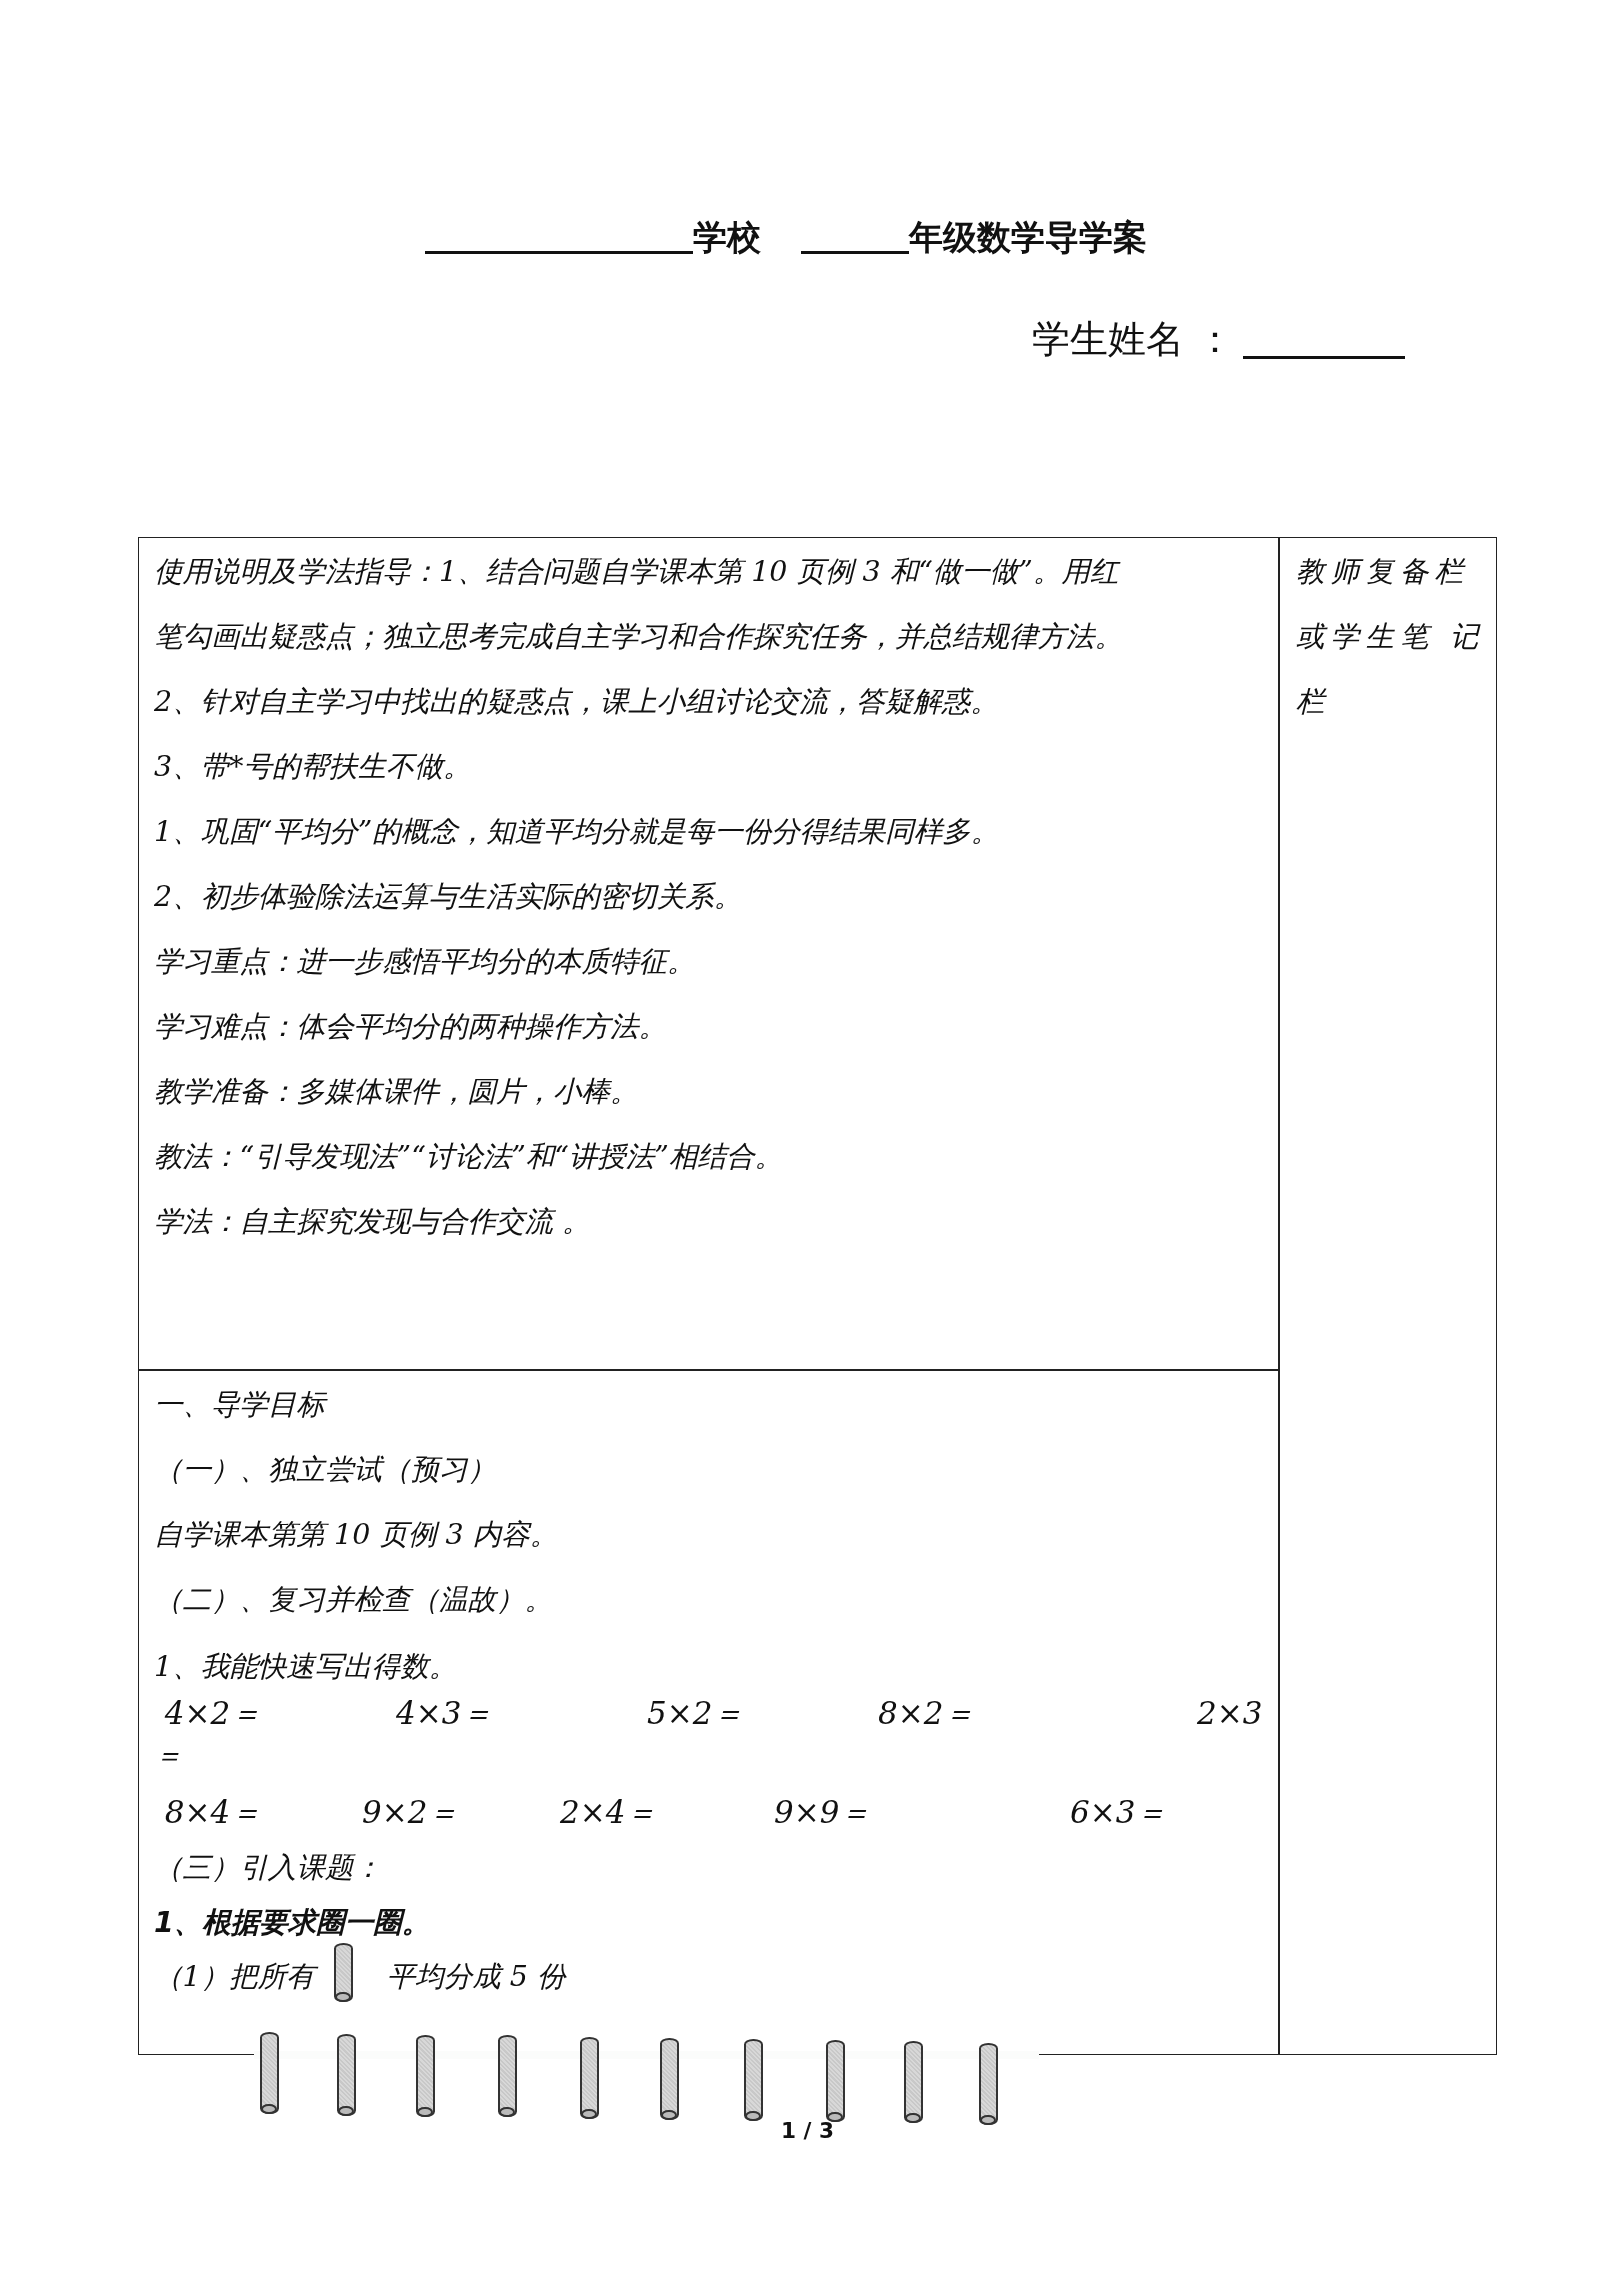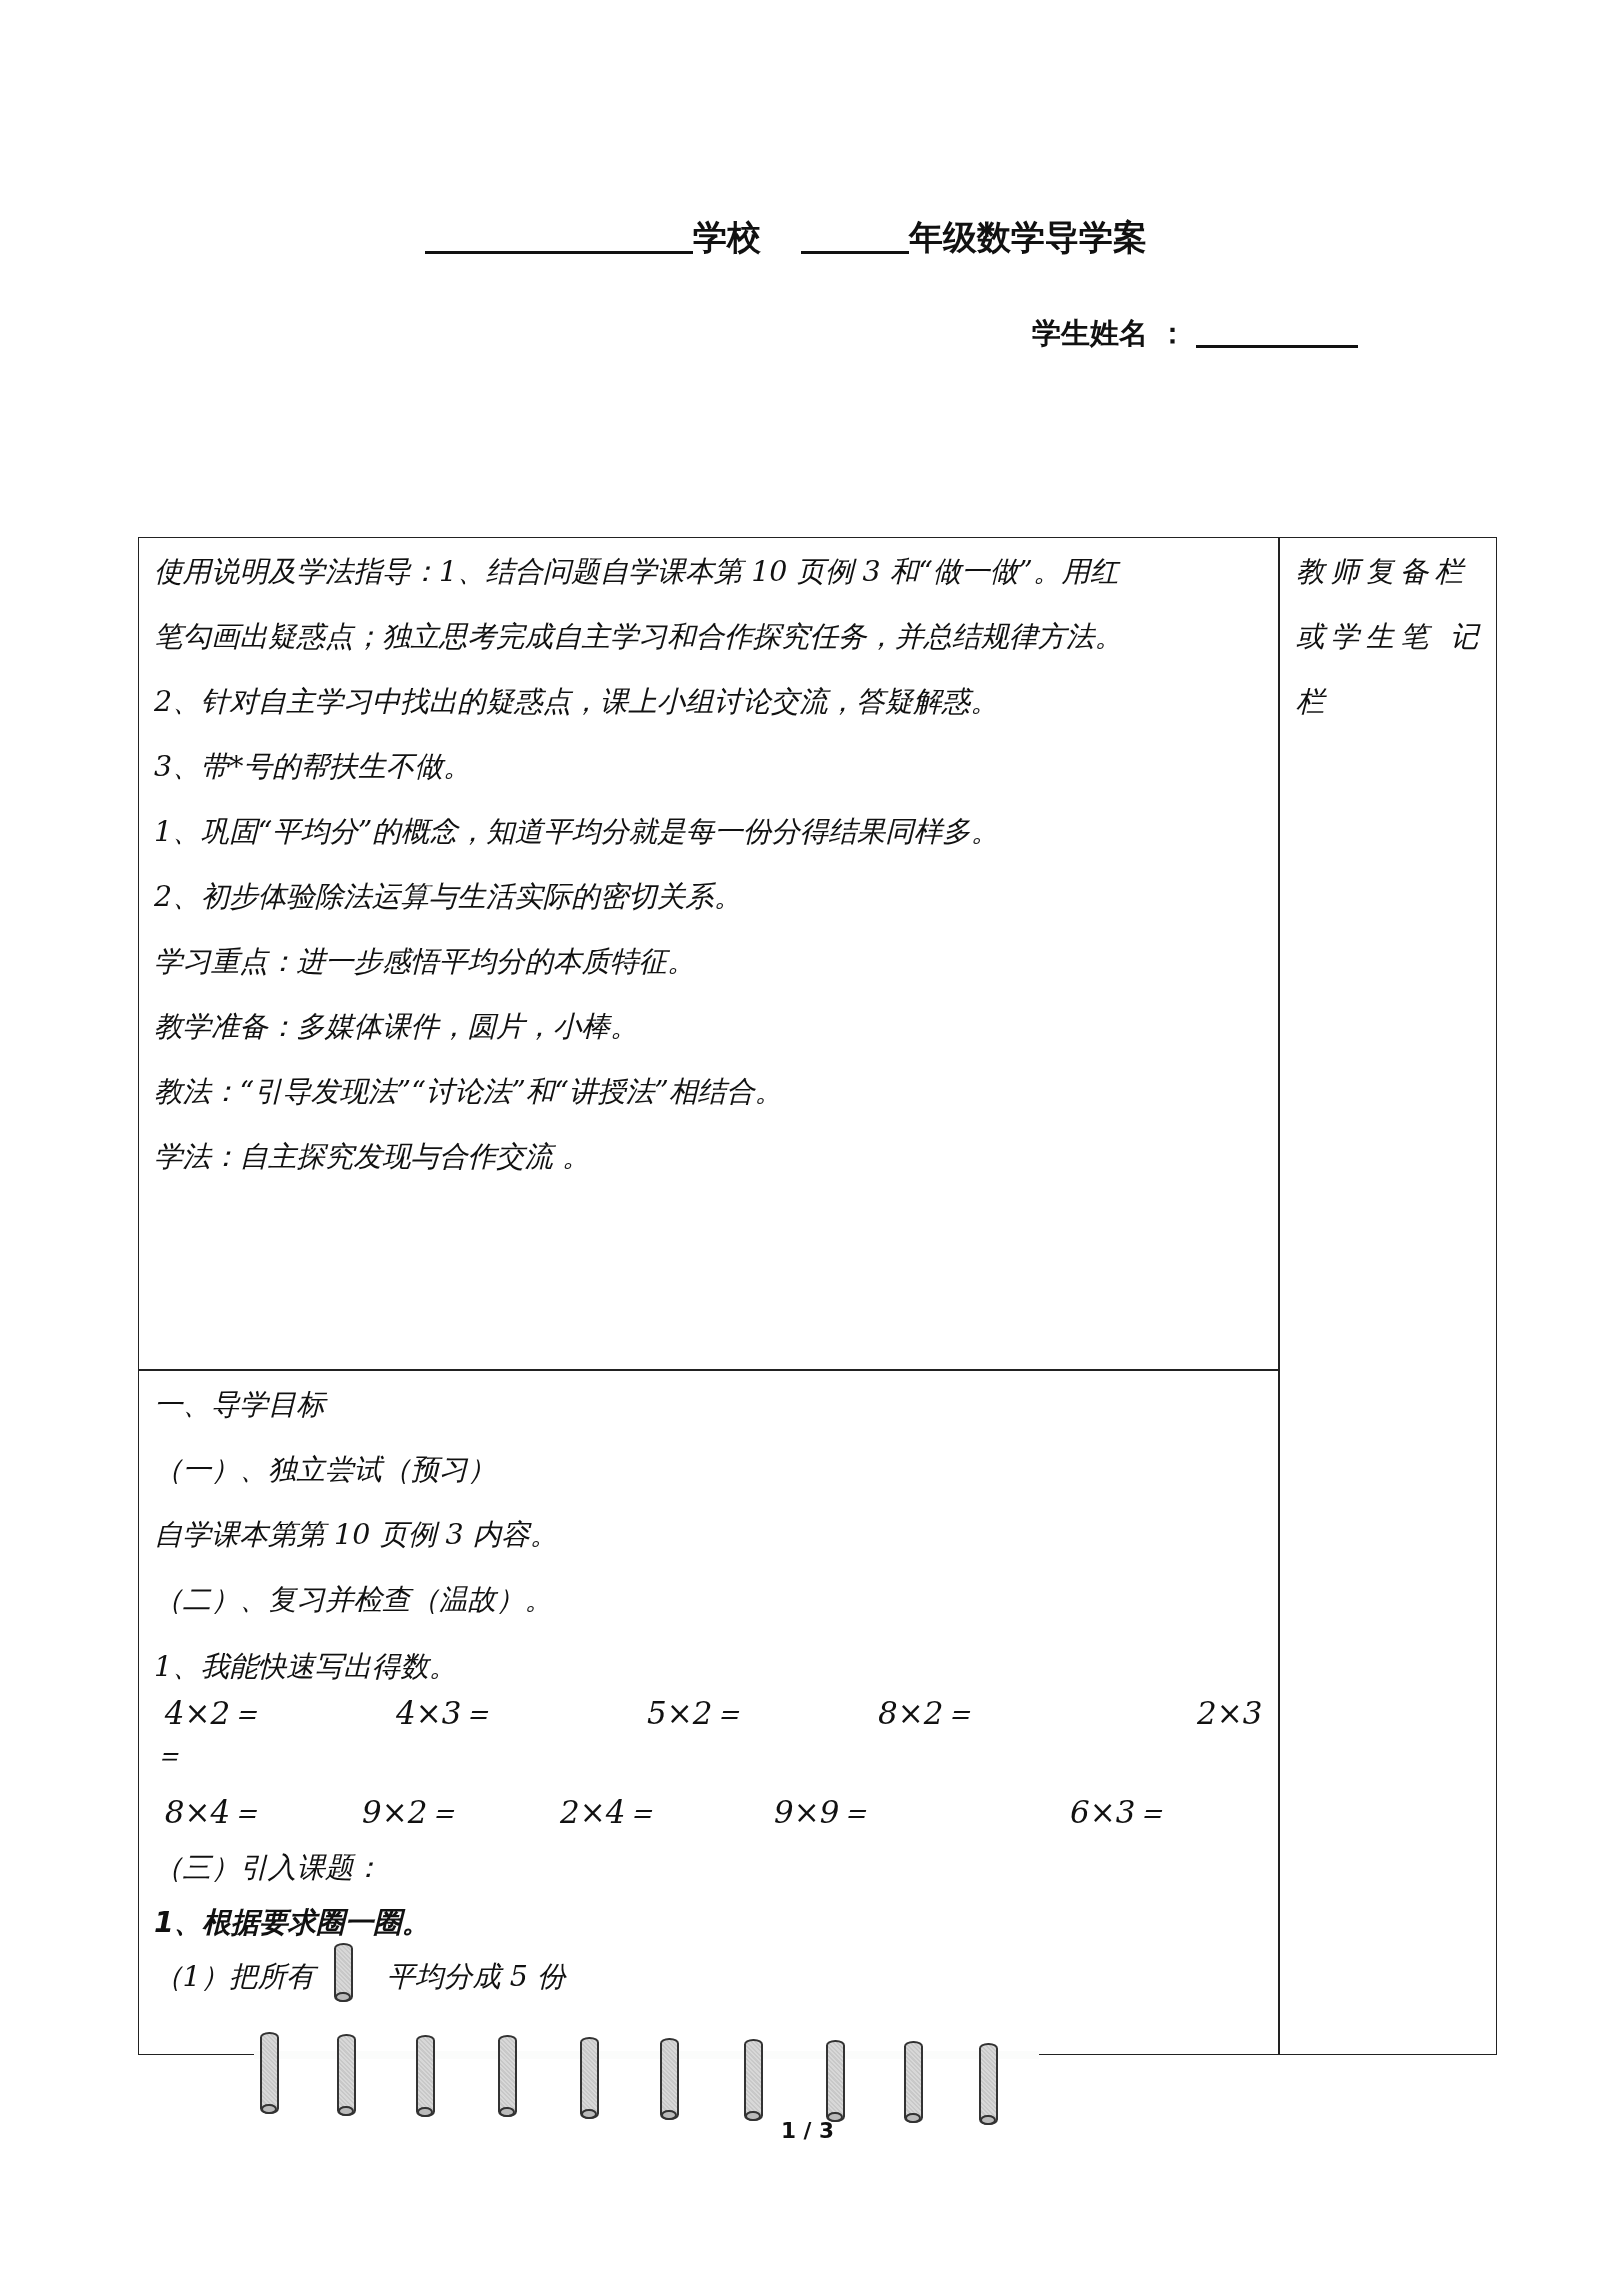--- a/index.html
+++ b/index.html
@@ -4,21 +4,21 @@
   <style>
     html, body { margin: 0; padding: 0; background: #ffffff; }
     body { width: 1623px; height: 2295px; position: relative; overflow: hidden;
            font-family: "DejaVu Serif", "Liberation Serif", serif; color: #111; }
     .abs { position: absolute; }
     .title { top: 206px; left: 425px; height: 54px; display: flex; align-items: flex-end;
              font-family: "DejaVu Sans", "Liberation Sans", sans-serif; font-weight: bold; font-size: 34px; white-space: nowrap; }
     .blank { display: inline-block; border-bottom: 3.8px solid #111; height: 0.8px; margin-bottom: 6.2px; }
     .title .t { line-height: 46px; margin-top: 28px; }
     .student { top: 314px; left: 1032px; display: flex; align-items: flex-end;
-               font-family: "DejaVu Sans", "Liberation Sans", sans-serif; font-weight: bold; font-size: 29px; white-space: nowrap; }
+               font-family: "DejaVu Sans", "Liberation Sans", sans-serif; font-weight: normal; font-size: 38px; white-space: nowrap; }
     .student .blank { margin-left: 9.2px; }
 
     .tbl-outer { left: 138px; top: 537px; width: 1359px; height: 1518px;
                  border: 1.5px solid #222; box-sizing: border-box; }
     .vline { left: 1278px; top: 537px; width: 1.5px; height: 1518px; background: #222; }
     .hline { left: 138px; top: 1369px; width: 1142px; height: 2.3px; background: #222; }
     .bottom-gap { left: 254px; top: 2051px; width: 785px; height: 7.7px; background: #fbfcfb; }
 
     .cell { font-size: 28.5px; line-height: 65px; white-space: nowrap; font-style: italic; }
     .cell .ln { display: block; height: 65px; }
@@ -61,20 +61,21 @@
 <div class="abs bottom-gap"></div>
 
 <div class="abs cell leftcell1">
   <span class="ln">使用说明及学法指导：1、结合问题自学课本第 10 页例 3 和“做一做”。用红</span>
   <span class="ln">笔勾画出疑惑点；独立思考完成自主学习和合作探究任务，并总结规律方法。</span>
   <span class="ln">2、针对自主学习中找出的疑惑点，课上小组讨论交流，答疑解惑。</span>
   <span class="ln">3、带*号的帮扶生不做。</span>
   <span class="ln">1、巩固“平均分”的概念，知道平均分就是每一份分得结果同样多。</span>
   <span class="ln">2、初步体验除法运算与生活实际的密切关系。</span>
   <span class="ln">学习重点：进一步感悟平均分的本质特征。</span>
+  <span class="ln">学习难点：体会平均分的两种操作方法。</span>
   <span class="ln">教学准备：多媒体课件，圆片，小棒。</span>
   <span class="ln">教法：“引导发现法”“讨论法”和“讲授法”相结合。</span>
   <span class="ln">学法：自主探究发现与合作交流 。</span>
 </div>
 
 <div class="abs cell rightcell">
   <span class="ln">教师复备栏</span>
   <span class="ln">或学生笔 记</span>
   <span class="ln">栏</span>
 </div>

